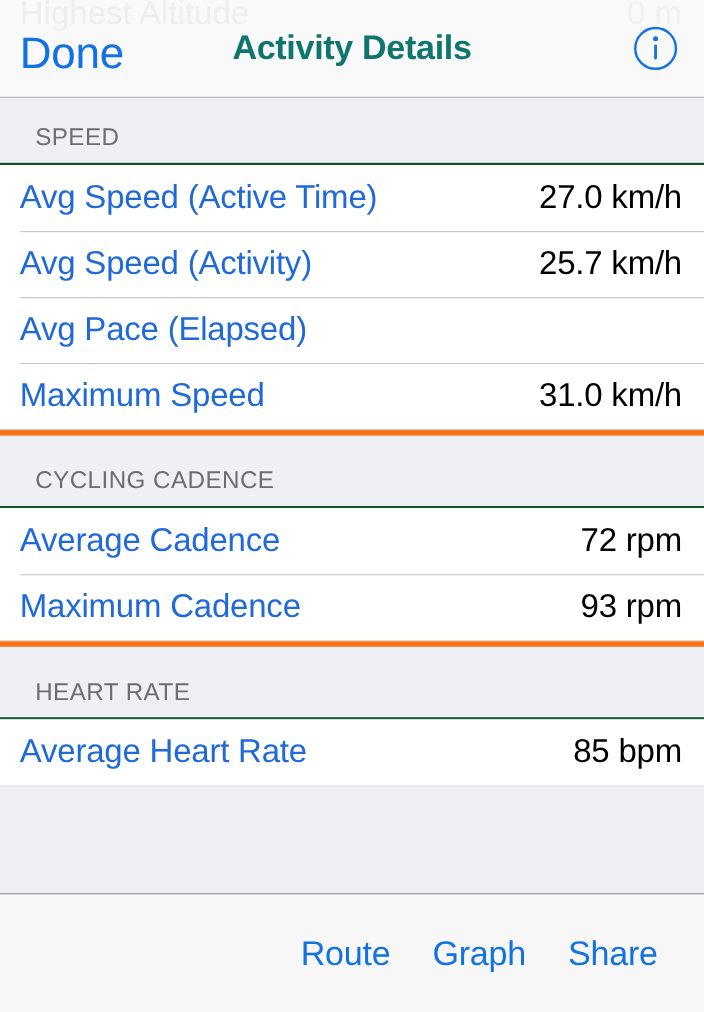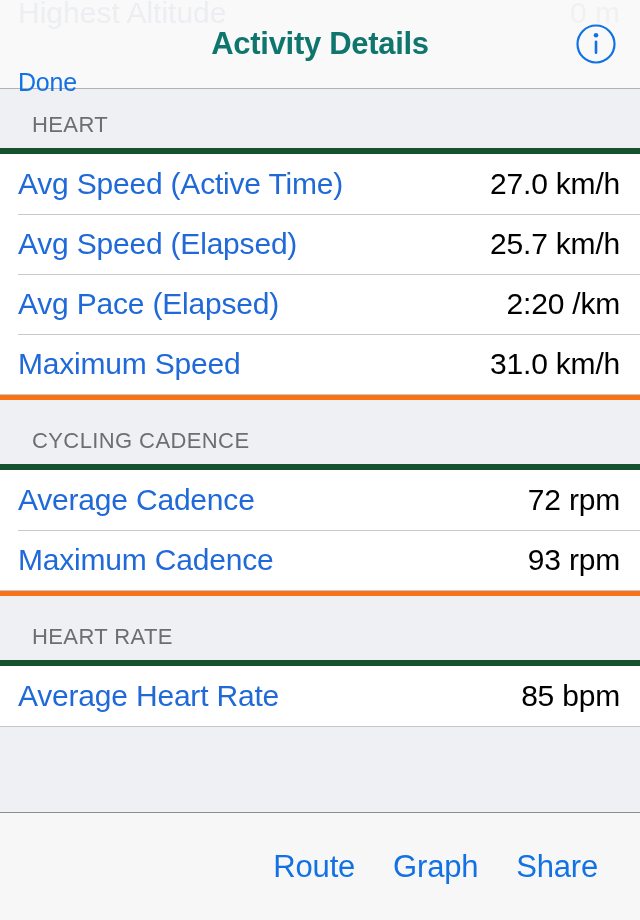--- a/index.html
+++ b/index.html
@@ -55,26 +55,25 @@
     top: -4px;
     font-size: 30px;
     color: #eff1f3;
     white-space: nowrap;
   }
 
   .nav-done {
     position: absolute;
     left: 18px;
     top: 27px;
-    font-size: 25px;
+    font-size: 40px;
     color: #1272e4;
     letter-spacing: -0.2px;
     z-index: 5;
     cursor: pointer;
-    margin-top: 41px;
   }
 
   .nav-title {
     position: absolute;
     left: 0; right: 0;
     top: 26px;
     text-align: center;
     font-size: 31px;
     font-weight: bold;
     color: #0f766e;
@@ -111,21 +110,21 @@
     font-size: 22px;
     color: #6d6d72;
     letter-spacing: 0.4px;
     box-sizing: border-box;
   }
   .section-header.first { height: 59px; }
   .section-header.gap  { height: 69px; border-top: 5px solid #f97316; }
 
   .group {
     background: #ffffff;
-    border-top: 6px solid #14532d;
+    border-top: 2px solid #14532d;
     border-bottom: 1px solid #c8c7cc;
   }
 
   .row {
     position: relative;
     height: 60px;
     display: flex;
     align-items: center;
     justify-content: space-between;
     padding: 0 20px 0 18px;
@@ -202,33 +201,32 @@
       <svg viewBox="0 0 44 44" xmlns="http://www.w3.org/2000/svg">
         <circle cx="22" cy="22" r="18.5" fill="none" stroke="#1272e4" stroke-width="2.2"></circle>
         <circle cx="22" cy="13.2" r="2.3" fill="#1272e4"></circle>
         <rect x="20.7" y="18.4" width="2.6" height="13.6" rx="1.3" fill="#1272e4"></rect>
       </svg>
     </div>
   </div>
 
   <div class="list">
 
-    <div class="section-header first">HEART</div>
+    <div class="section-header first">SPEED</div>
     <div class="group">
       <div class="row">
         <span class="row-label">Avg Speed (Active Time)</span>
         <span class="row-value">27.0 km/h</span>
       </div>
       <div class="row">
-        <span class="row-label">Avg Speed (Elapsed)</span>
+        <span class="row-label">Avg Speed (Activity)</span>
         <span class="row-value">25.7 km/h</span>
       </div>
       <div class="row">
         <span class="row-label">Avg Pace (Elapsed)</span>
-        <span class="row-value">2:20 /km</span>
       </div>
       <div class="row">
         <span class="row-label">Maximum Speed</span>
         <span class="row-value">31.0 km/h</span>
       </div>
     </div>
 
     <div class="section-header gap">CYCLING CADENCE</div>
     <div class="group">
       <div class="row">

